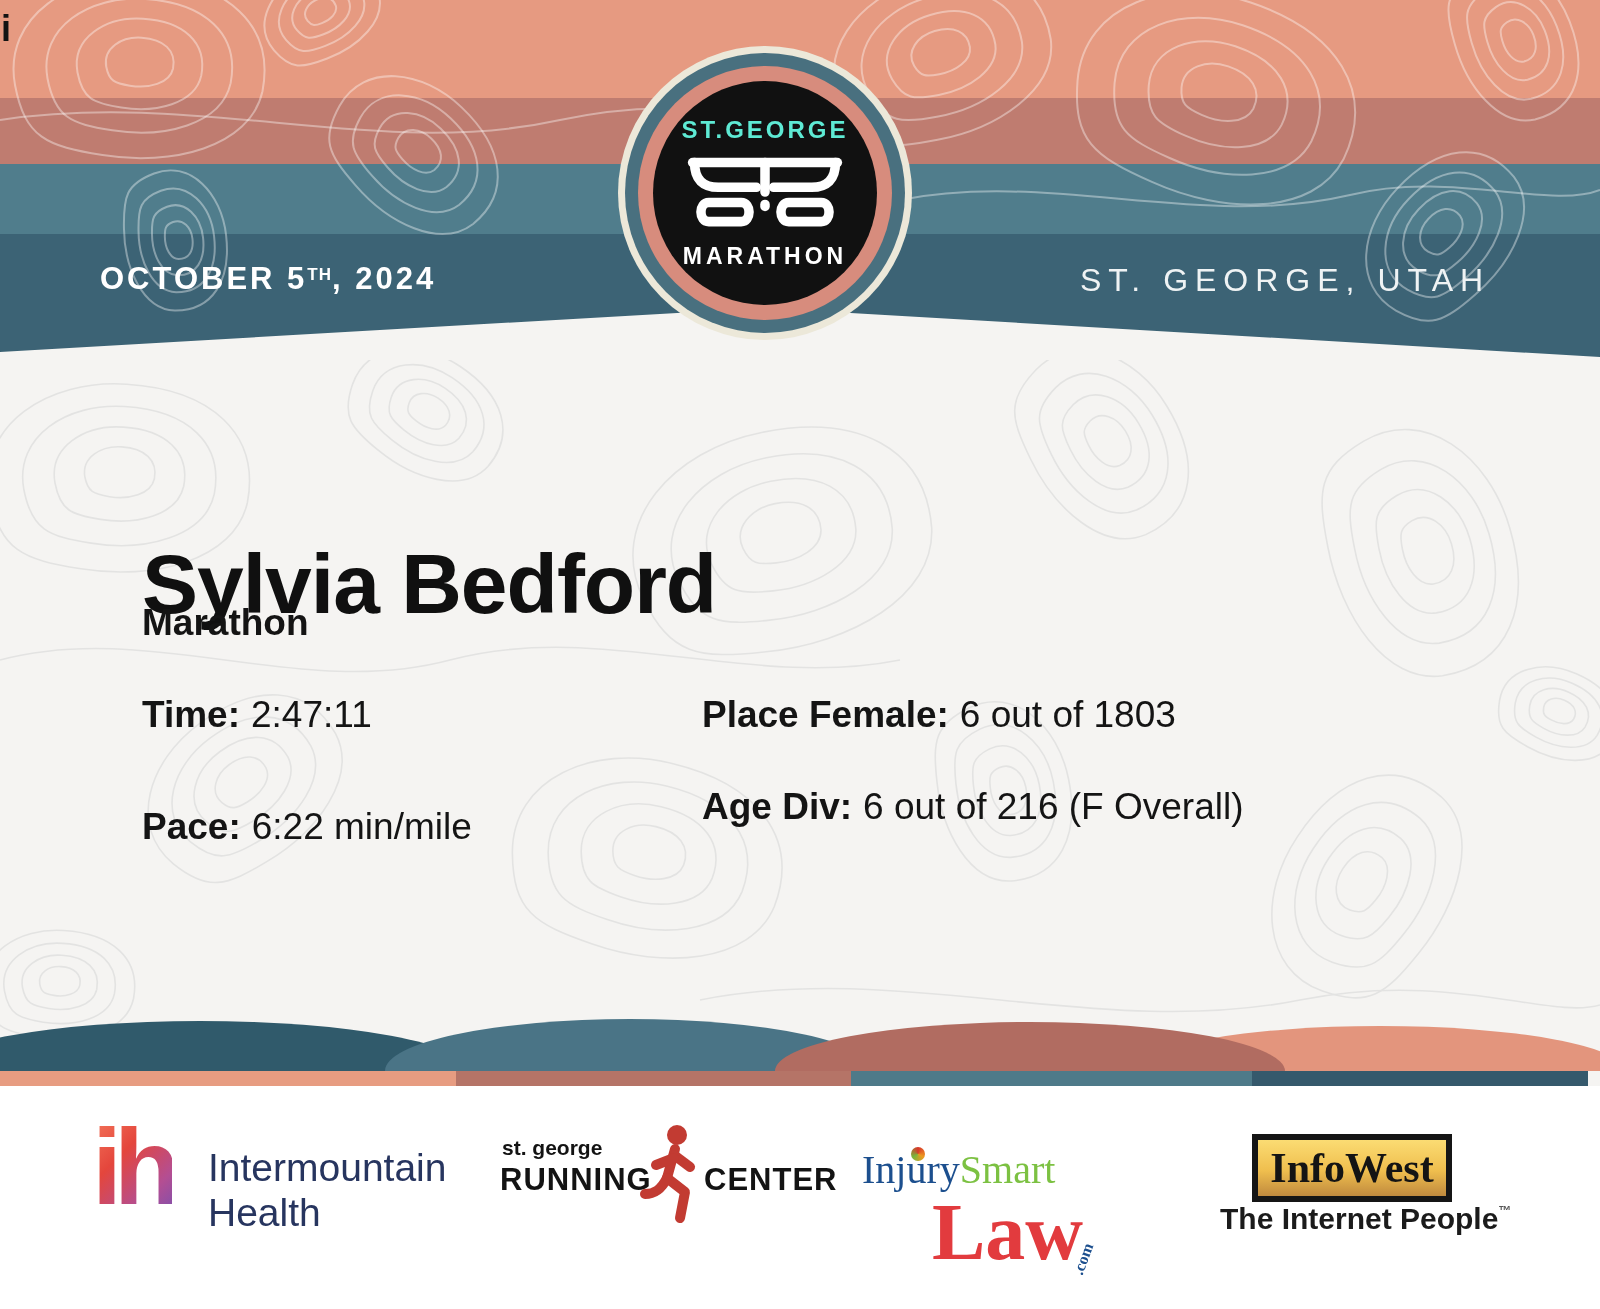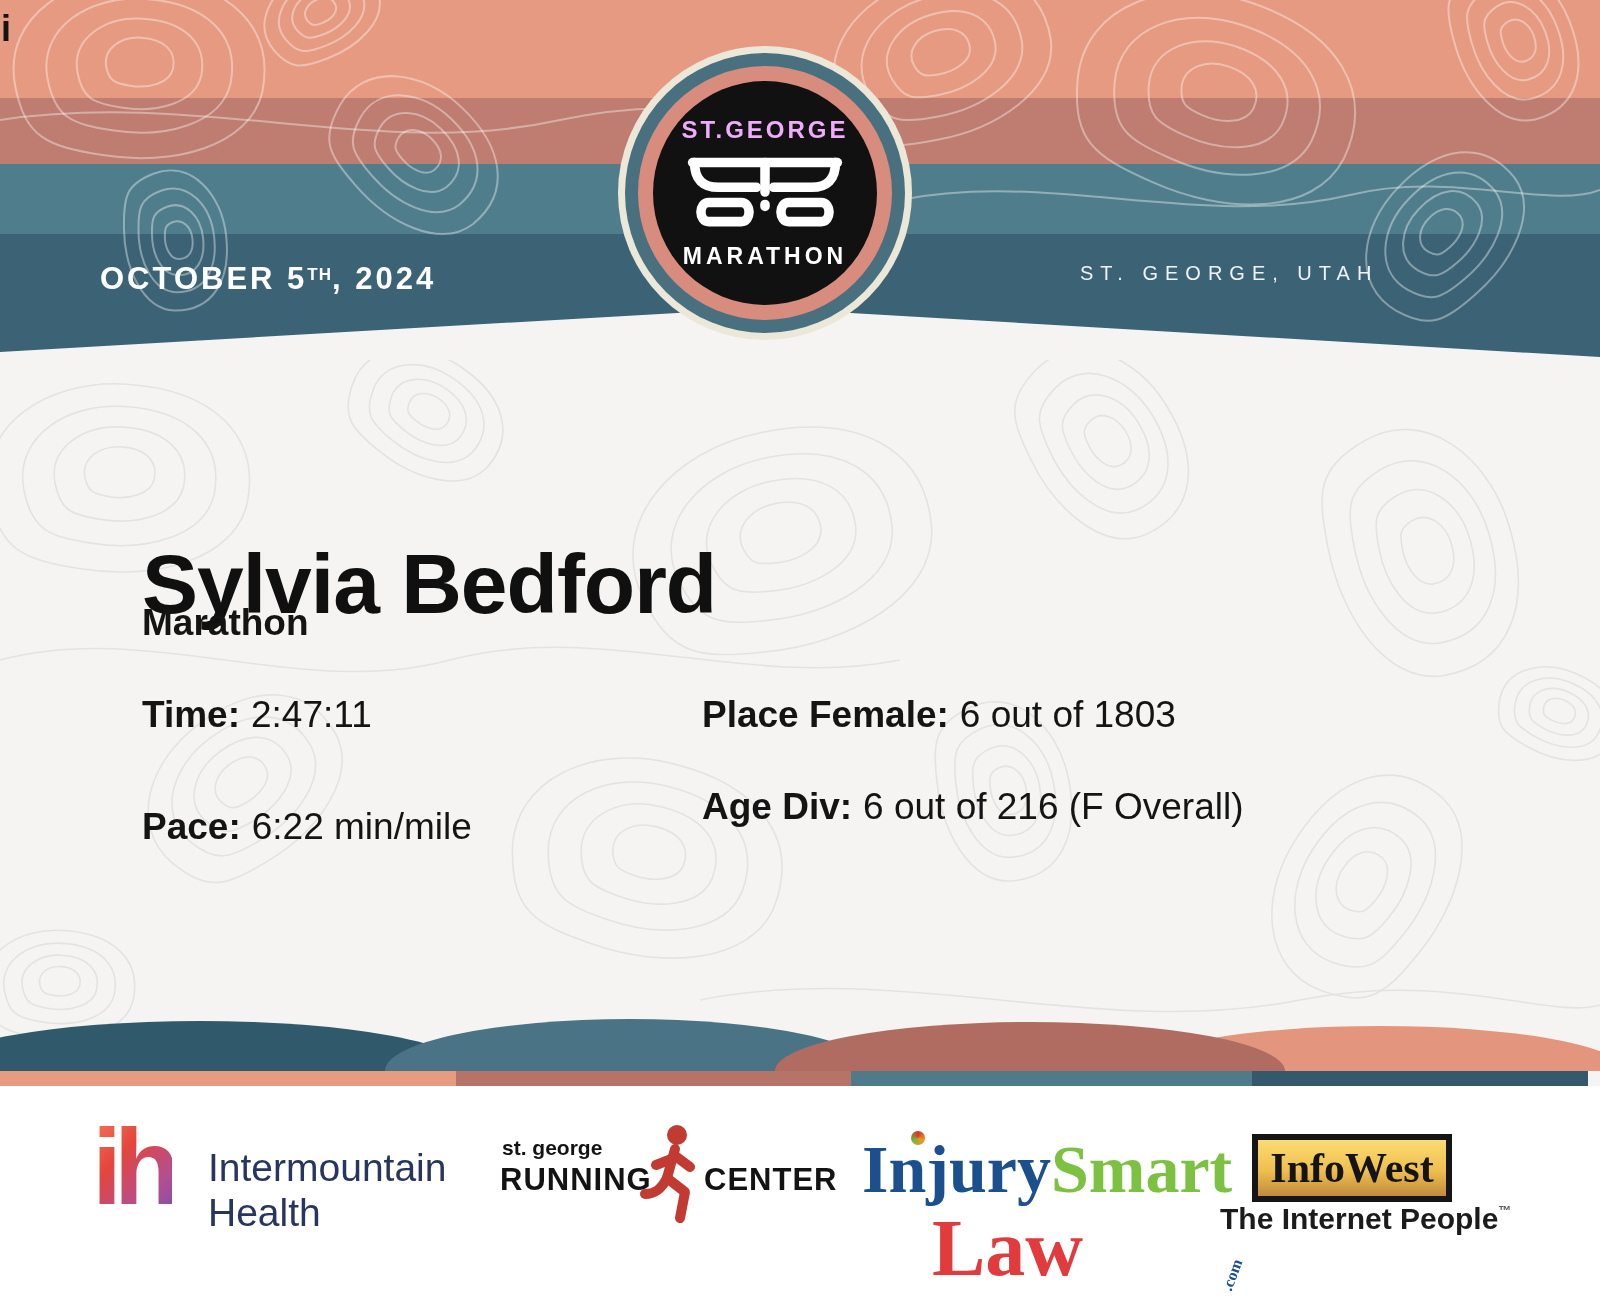--- a/index.html
+++ b/index.html
@@ -18,30 +18,30 @@
   .band-teal{top:164px;height:70px;background:#507D8C;}
   .band-dark{top:234px;height:126px;background:#3C6375;
              clip-path:polygon(0 0,100% 0,100% 97.6%,47.8% 58.7%,0 93.6%);}
 
   .corner-glyph{position:absolute;left:1px;top:8px;font-weight:bold;font-size:36px;color:#131313;z-index:5;}
 
   .banner-date{position:absolute;left:100px;top:261px;z-index:5;color:#ffffff;
                font-size:31px;font-weight:bold;letter-spacing:3px;}
   .banner-date .sup{font-size:17px;vertical-align:9px;letter-spacing:1px;text-align:center;}
   .banner-loc{position:absolute;left:1080px;top:262px;z-index:5;color:#EFF3F4;
-              font-size:20px;font-weight:normal;letter-spacing:7px;}
+              font-size:32px;font-weight:normal;letter-spacing:7px;}
 
   
   .logo{position:absolute;left:618px;top:46px;width:294px;height:294px;border-radius:50%;
         background:#ECE8D9;z-index:6;}
   .logo .ring-teal{position:absolute;inset:7px;border-radius:50%;background:#49707F;}
   .logo .ring-coral{position:absolute;inset:20px;border-radius:50%;background:#D78C7D;}
   .logo .disc{position:absolute;inset:35px;border-radius:50%;background:#111111;
               display:flex;flex-direction:column;align-items:center;justify-content:center;}
-  .logo-top{color:#f0abfc;font-weight:bold;font-size:24px;letter-spacing:3px;}
+  .logo-top{color:#5eead4;font-weight:bold;font-size:24px;letter-spacing:3px;}
   .logo-bottom{color:#fff;font-weight:bold;font-size:23px;letter-spacing:4px;}
   .monogram{margin:10px 0 9px 0;}
 
   
   .runner-name{position:absolute;left:142px;top:486px;z-index:4;color:#101010;
                font-size:84px;font-weight:bold;line-height:1;letter-spacing:-1px;}
   .stat{position:absolute;z-index:4;font-size:37px;color:#141414;white-space:nowrap;}
   .stat-label{font-weight:bold;margin-right:11px;}
   .congrats{position:absolute;left:142px;top:872px;z-index:4;font-size:40px;font-weight:bold;color:#121212;}
 
@@ -69,21 +69,21 @@
   .sp-ih-text{position:absolute;left:208px;top:1146px;z-index:5;color:#27355F;
               font-size:39px;line-height:1.15;}
 
   .sp-rc{position:absolute;left:500px;top:1120px;width:350px;height:120px;z-index:5;color:#131313;}
   .rc-stg{position:absolute;left:2px;top:16px;font-size:21px;font-weight:bold;}
   .rc-running{position:absolute;left:0;top:42px;font-size:31px;font-weight:bold;letter-spacing:1px;}
   .rc-center{position:absolute;left:204px;top:42px;font-size:31px;font-weight:bold;letter-spacing:1px;}
   .rc-runner{position:absolute;left:140px;top:2px;}
 
   .sp-is{position:absolute;left:862px;top:1130px;z-index:5;font-family:"Liberation Serif",serif;}
-  .is-line1{position:relative;font-size:68px;font-weight:bold;white-space:nowrap;}
+  .is-line1{position:relative;font-size:40px;font-weight:normal;white-space:nowrap;margin-top:16px;}
   .is-injury{color:#1C4F8E;}
   .is-smart{color:#7CC142;}
   .is-swirl{position:absolute;left:49px;top:1px;width:14px;height:14px;border-radius:50%;
             background:conic-gradient(#D8352B,#ED9A1F,#76B63C,#D8352B);}
   .is-line2{position:relative;margin:-6px 0 0 70px;font-size:80px;font-weight:bold;color:#E23B3E;
             white-space:nowrap;}
   .is-com{position:absolute;right:-16px;bottom:10px;font-size:16px;font-weight:bold;color:#1C4F8E;
           transform:rotate(-70deg);transform-origin:center;}
 
   .iw-box{position:absolute;left:1252px;top:1134px;width:188px;height:56px;z-index:5;

